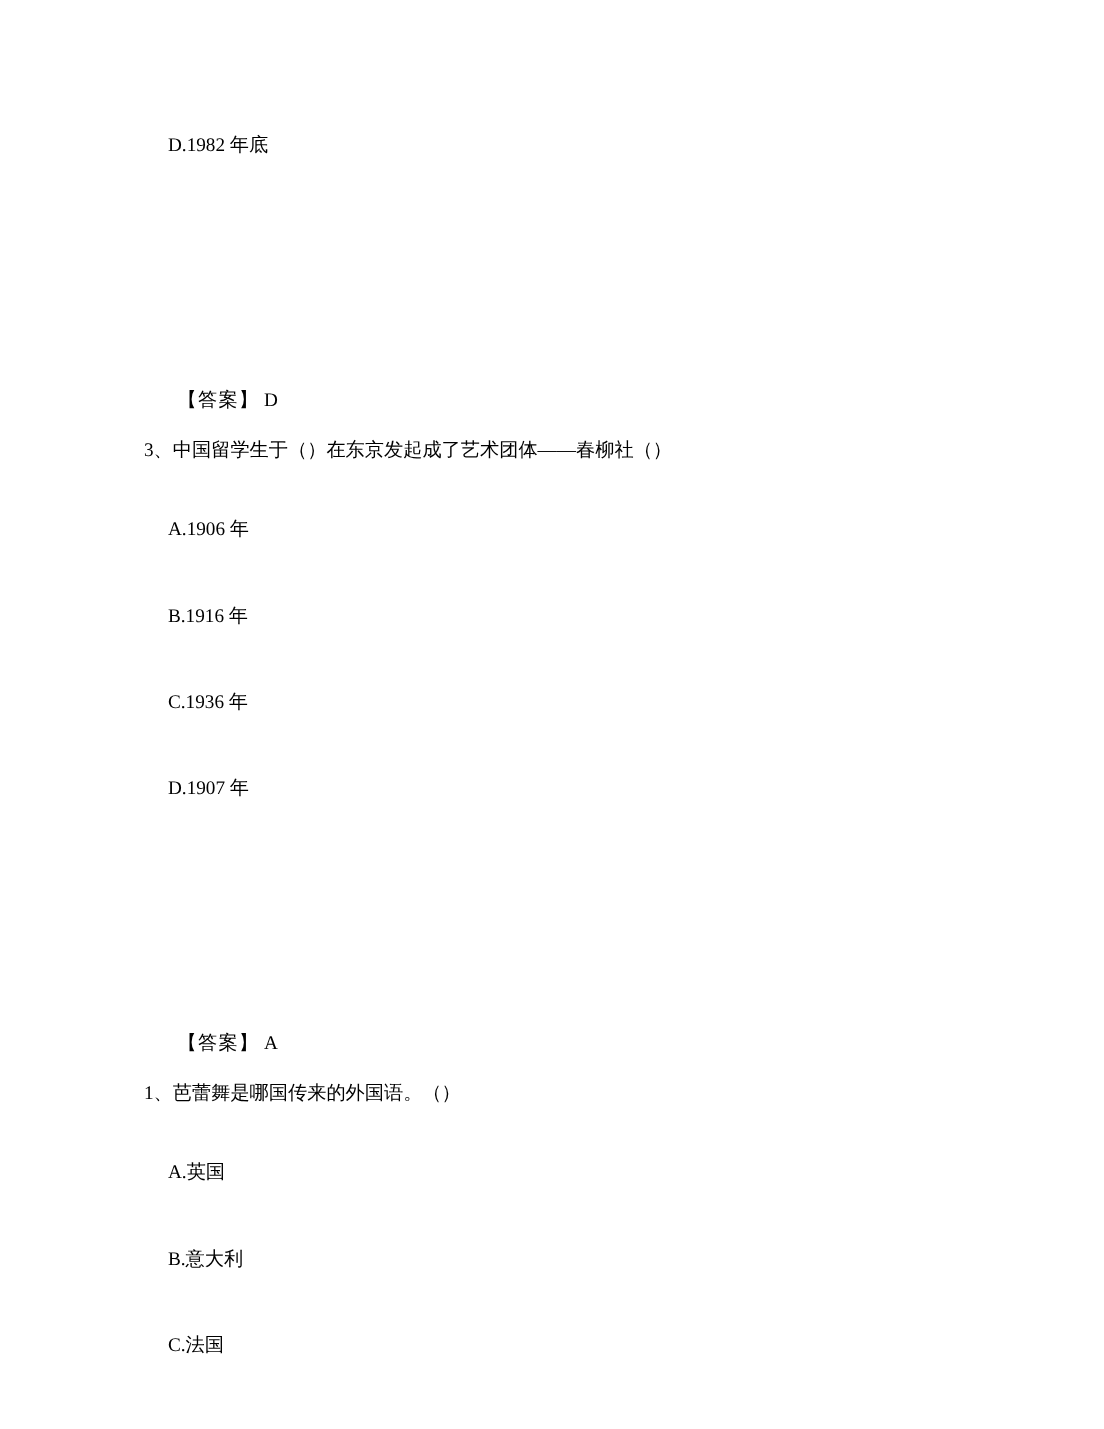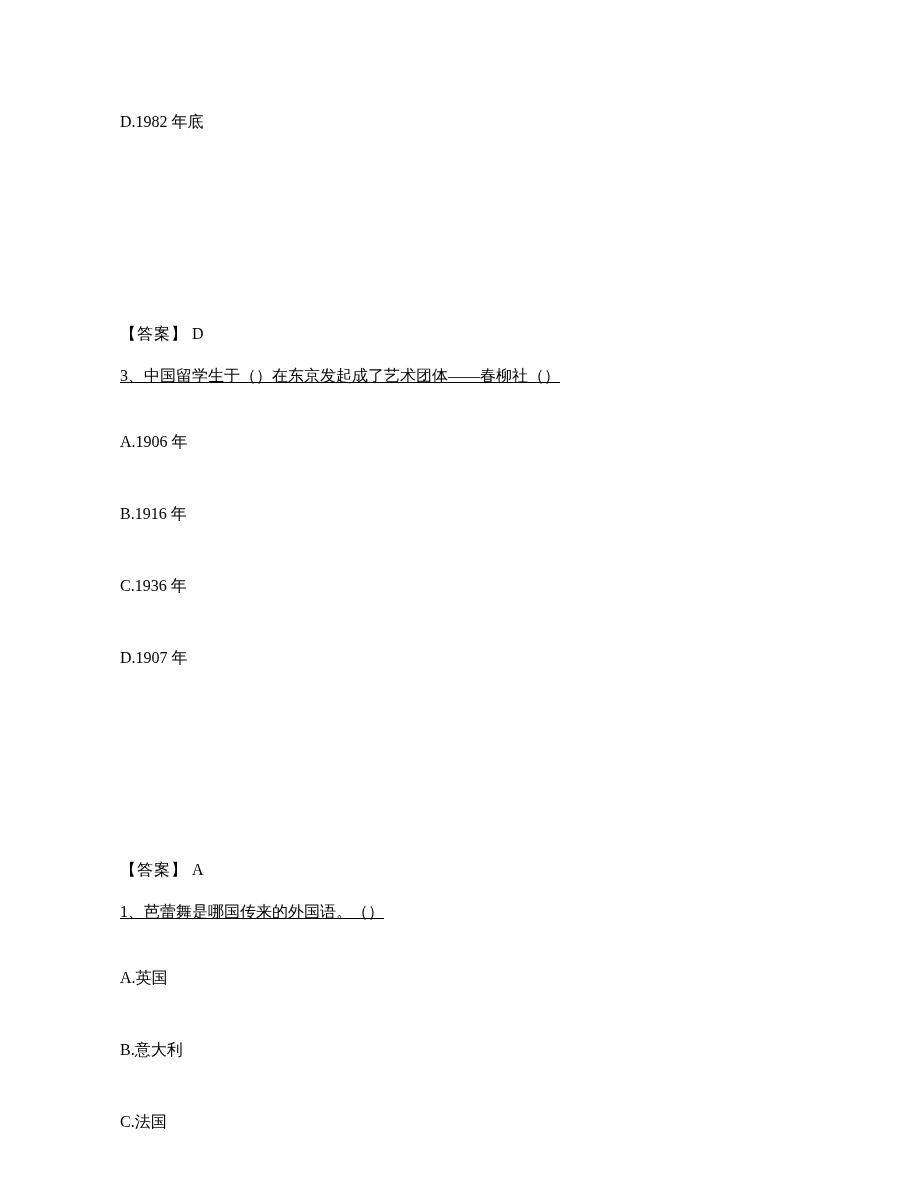--- a/index.html
+++ b/index.html
@@ -12,33 +12,34 @@
       height: 1191px;
       background: #ffffff;
       font-family: "SimSun", "宋体", serif;
       font-size: 16px;
       color: #000000;
       padding: 110px 120px 60px 120px;
       line-height: 1.5;
     }
     .line {
       margin-bottom: 48px;
+      margin-left: 20px;
     }
     .answer-line {
       margin-bottom: 18px;
     }
     .question-line {
       margin-bottom: 42px;
-      text-decoration: underline;
     }
     .big-gap {
       height: 140px;
     }
     .label {
       letter-spacing: 1px;
+      margin-left: 28px;
     }
   </style>
 </head>
 <body>
 
 <div class="line">D.1982 年底</div>
 
 <div class="big-gap"></div>
 
 <div class="answer-line">

